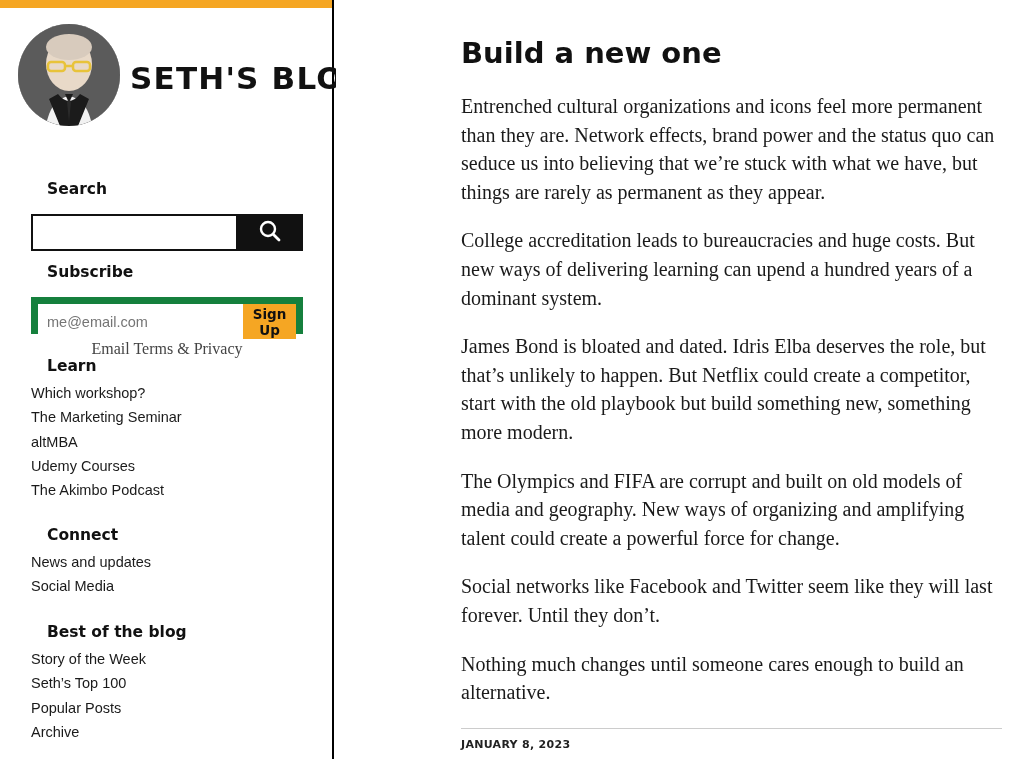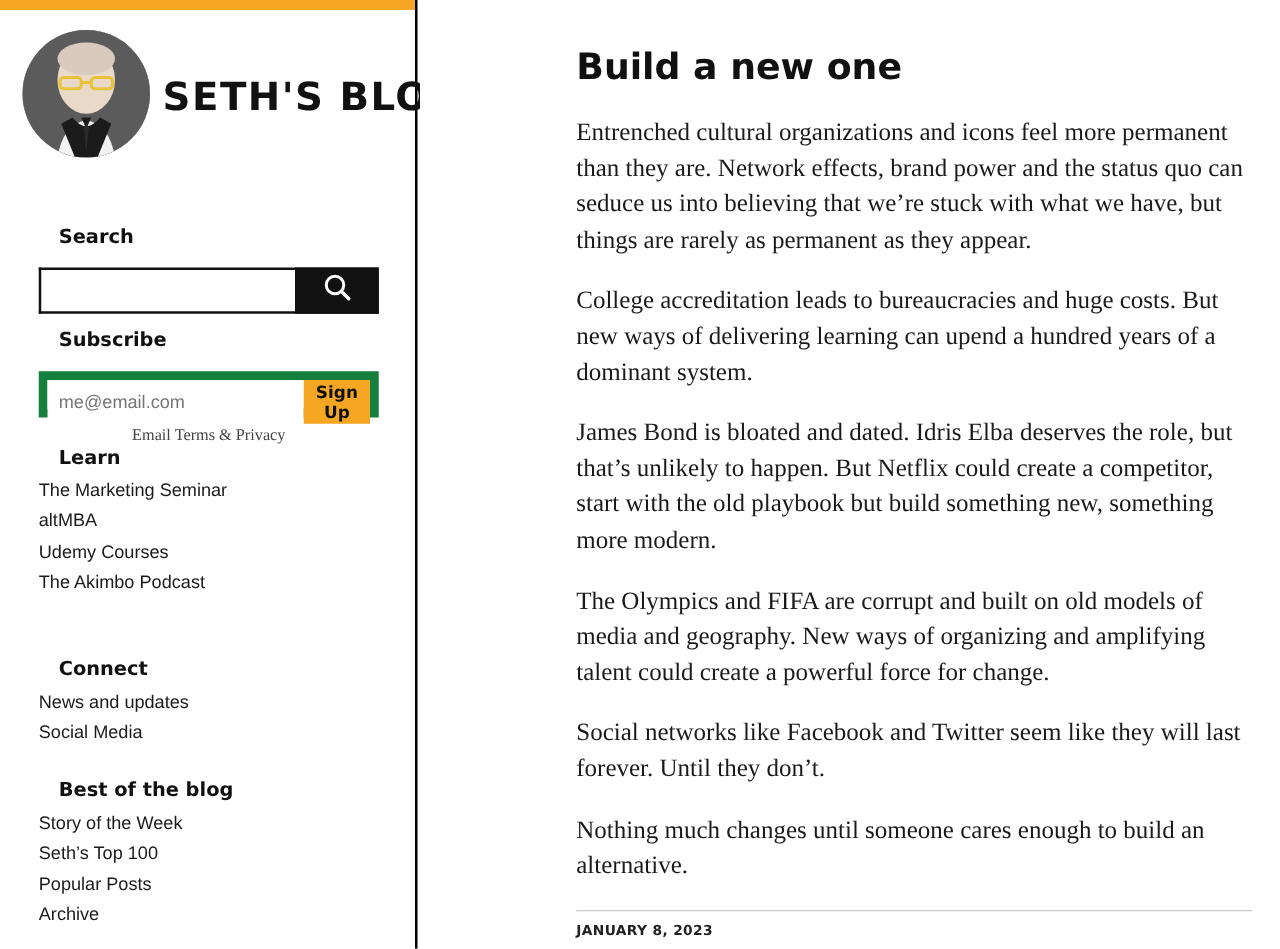--- a/index.html
+++ b/index.html
@@ -144,21 +144,21 @@
     color: #111111;
     font-family: "DejaVu Sans", sans-serif;
     font-weight: bold;
     font-size: 13.5px;
     cursor: pointer;
   }
   .terms {
     margin-top: 6px;
     text-align: center;
     width: 272px;
-    font-size: 13px;
+    font-size: 16px;
     color: #444444;
     font-family: "Liberation Serif", serif;
   }
   .nav-group {
     position: absolute;
     left: 31px;
     width: 280px;
   }
   .nav-group.learn { top: 341px; }
   .nav-group.connect { top: 510px; }
@@ -273,20 +273,21 @@
       <div class="sec-head">Subscribe</div>
       <div class="sub-row">
         <input class="sub-input" type="text" placeholder="me@email.com" style="">
         <button class="sub-btn">Sign Up</button>
       </div>
       <div class="terms">Email Terms &amp; Privacy</div>
     </div>
 
     <div class="nav-group learn">
       <div class="sec-head">Learn</div>
+      <a class="nav-item">Which workshop?</a>
       <a class="nav-item">The Marketing Seminar</a>
       <a class="nav-item">altMBA</a>
       <a class="nav-item">Udemy Courses</a>
       <a class="nav-item">The Akimbo Podcast</a>
     </div>
 
     <div class="nav-group connect">
       <div class="sec-head">Connect</div>
       <a class="nav-item">News and updates</a>
       <a class="nav-item">Social Media</a>

